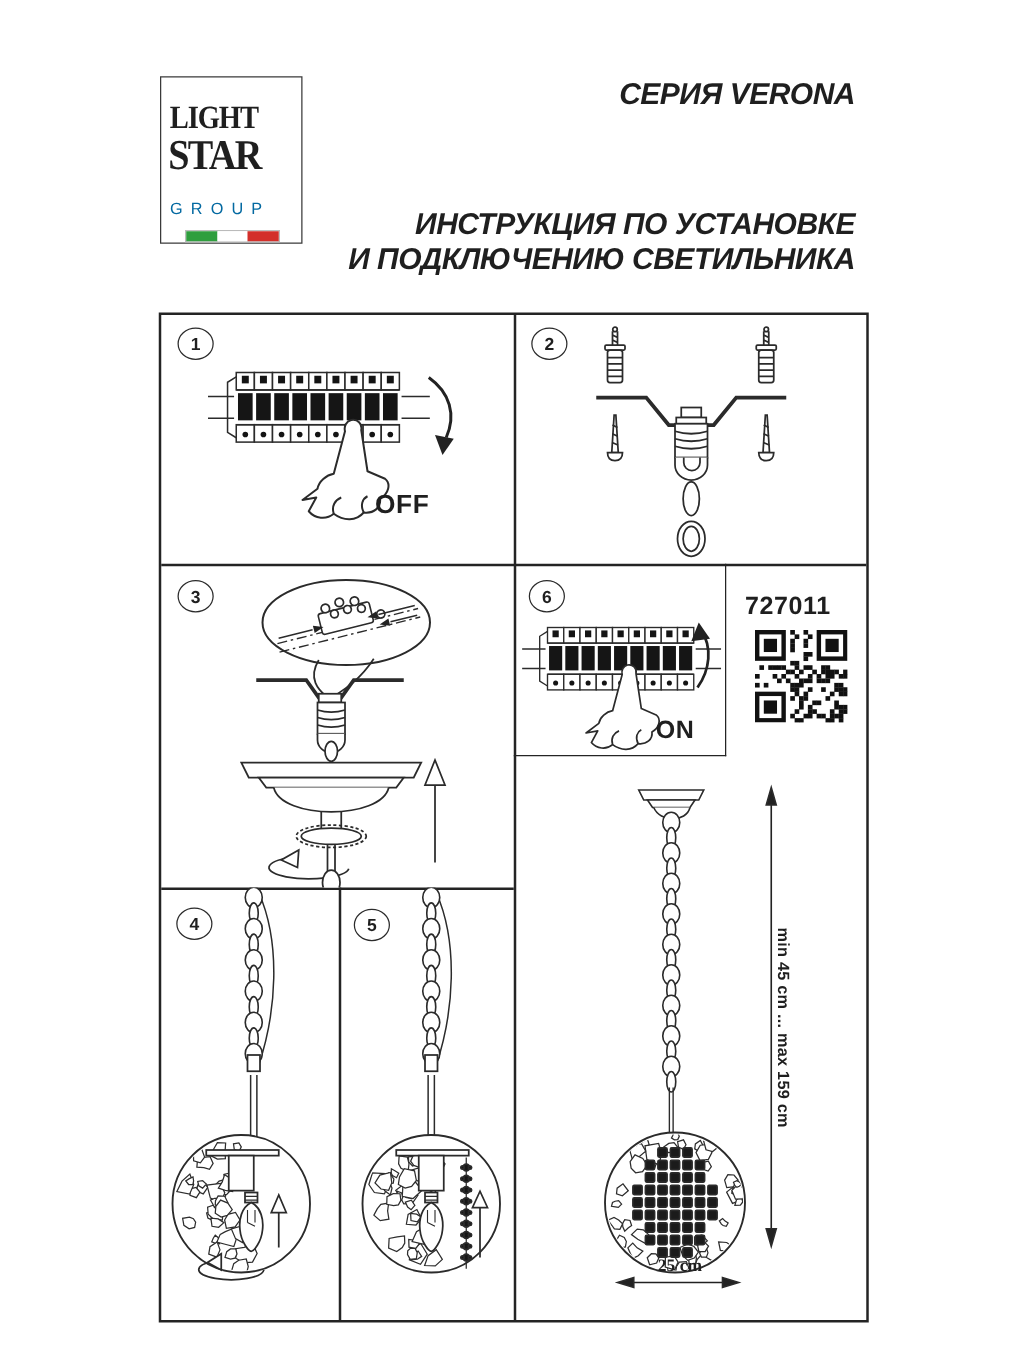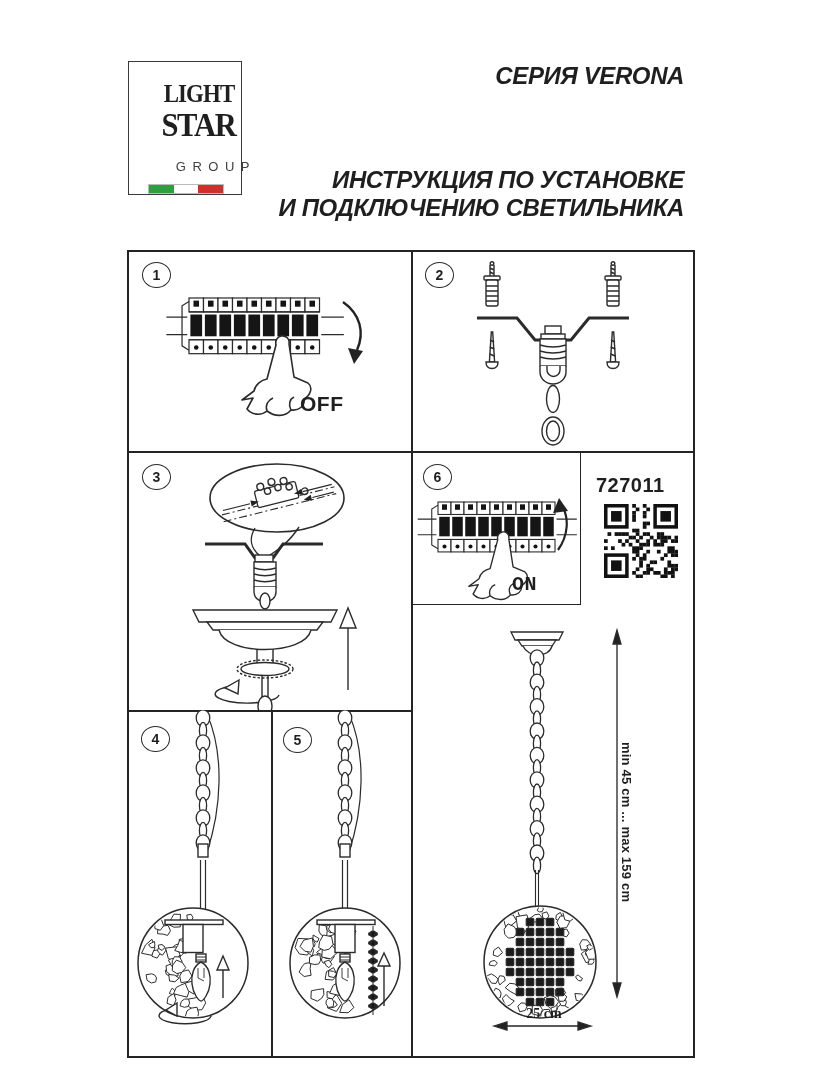--- a/index.html
+++ b/index.html
@@ -1,42 +1,42 @@
 <!DOCTYPE html>
 <html><head>
 <meta charset="utf-8">
 <style>
   html,body{margin:0;padding:0;background:#e8e8e8;}
   #page{position:relative;width:826px;height:1081px;background:#ffffff;overflow:hidden;
         font-family:"Liberation Sans",sans-serif;color:#1f1f1f;}
   .abs{position:absolute;}
   
-  #logo-box{left:128px;top:61px;width:112px;height:132px;border:1.5px solid #3a3a3a;text-align:right;}
+  #logo-box{left:128px;top:61px;width:112px;height:132px;border:1.5px solid #3a3a3a;text-align:left;}
   #logo-w1{left:0;top:17px;width:112px;font-family:"Liberation Serif",serif;font-weight:700;
            font-size:26px;letter-spacing:-1px;transform:scaleX(.88);}
   #logo-w2{left:0;top:44px;width:112px;font-family:"Liberation Serif",serif;font-weight:700;
            font-size:34px;letter-spacing:-1.5px;transform:scaleX(.9);}
-  #logo-w3{left:15px;top:97px;width:112px;font-size:13px;color:#404040;letter-spacing:6.5px;text-indent:6px;}
+  #logo-w3{left:1px;top:97px;width:112px;font-size:13px;color:#0369a1;letter-spacing:6.5px;text-indent:6px;}
   #logo-flag{left:19px;top:122px;width:74px;height:8px;border:1px solid #bbb;display:flex;}
   #logo-flag div{flex:1;height:100%;}
   .hdr{right:142px;text-align:right;font-weight:700;letter-spacing:-.4px;white-space:nowrap;font-style:italic;}
   #hdr-series{top:62px;font-size:24px;}
   #hdr-articles{top:96px;font-size:24px;}
   #hdr-t1{top:166px;font-size:24px;}
   #hdr-t2{top:194px;font-size:24px;}
   
   #grid{left:127px;top:250px;width:568px;height:808px;border:2px solid #242424;box-sizing:border-box;}
   .line{background:#242424;}
   
   .badge{width:27px;height:24px;border:1.6px solid #2b2b2b;border-radius:50%;
          display:flex;align-items:center;justify-content:center;
          font-size:14px;font-weight:700;background:#fff;}
   .lbl{font-weight:700;letter-spacing:.5px;}
   #lbl-off{left:300px;top:392px;width:64px;font-size:21px;text-align:left;}
-  #lbl-on{left:512px;top:573px;width:56px;font-size:20px;font-family:Liberation Mono, monospace;}
+  #lbl-on{left:512px;top:573px;width:56px;font-size:20px;text-align:center;}
   #prod-article{left:596px;top:474px;width:80px;font-size:20px;font-weight:700;text-align:left;letter-spacing:.5px;}
   #vdim-label{left:619px;top:742px;writing-mode:vertical-rl;font-size:13px;font-weight:600;
               letter-spacing:.2px;white-space:nowrap;}
   #hdim-label{left:499px;top:1006px;width:90px;text-align:center;font-size:14px;font-weight:600;font-family:Liberation Serif, serif;}
   svg{display:block;}
 </style>
 </head>
 <body>
 
 <div id="page">

